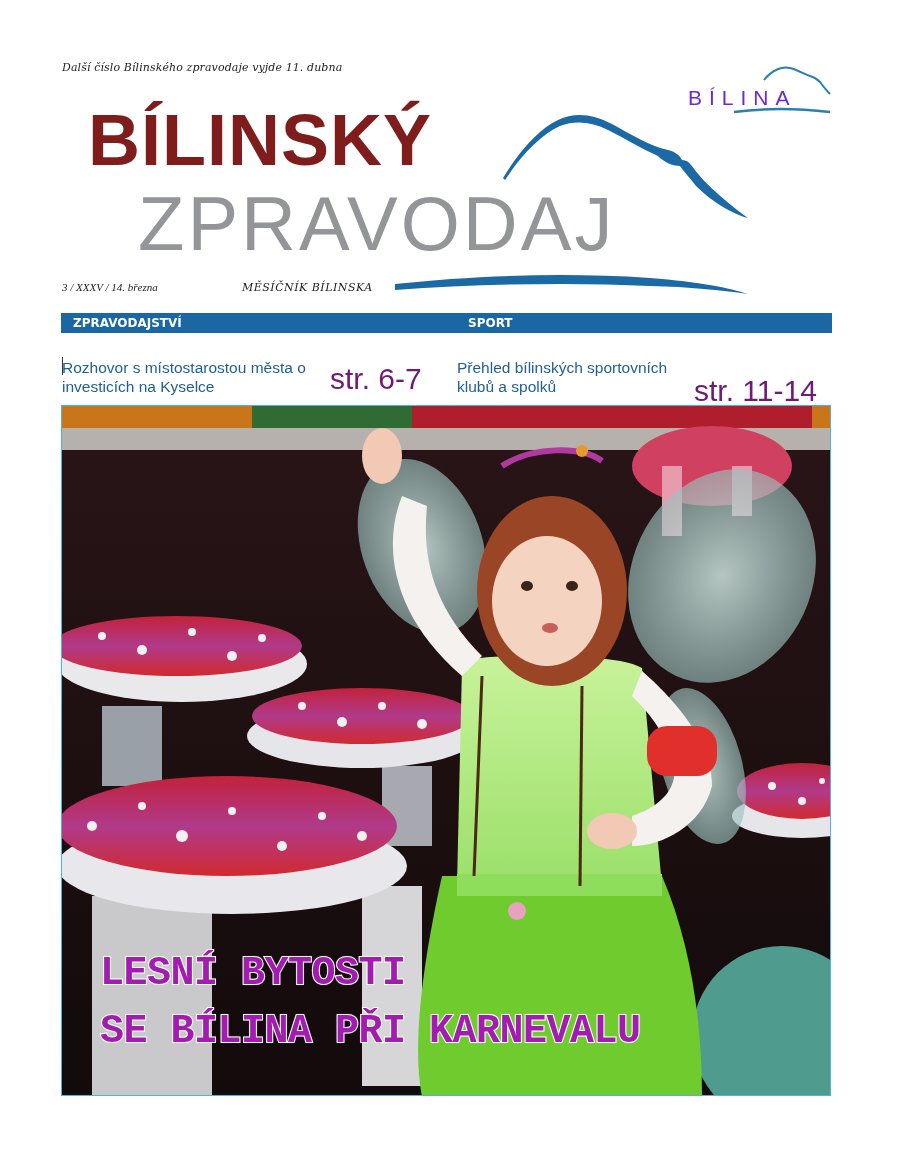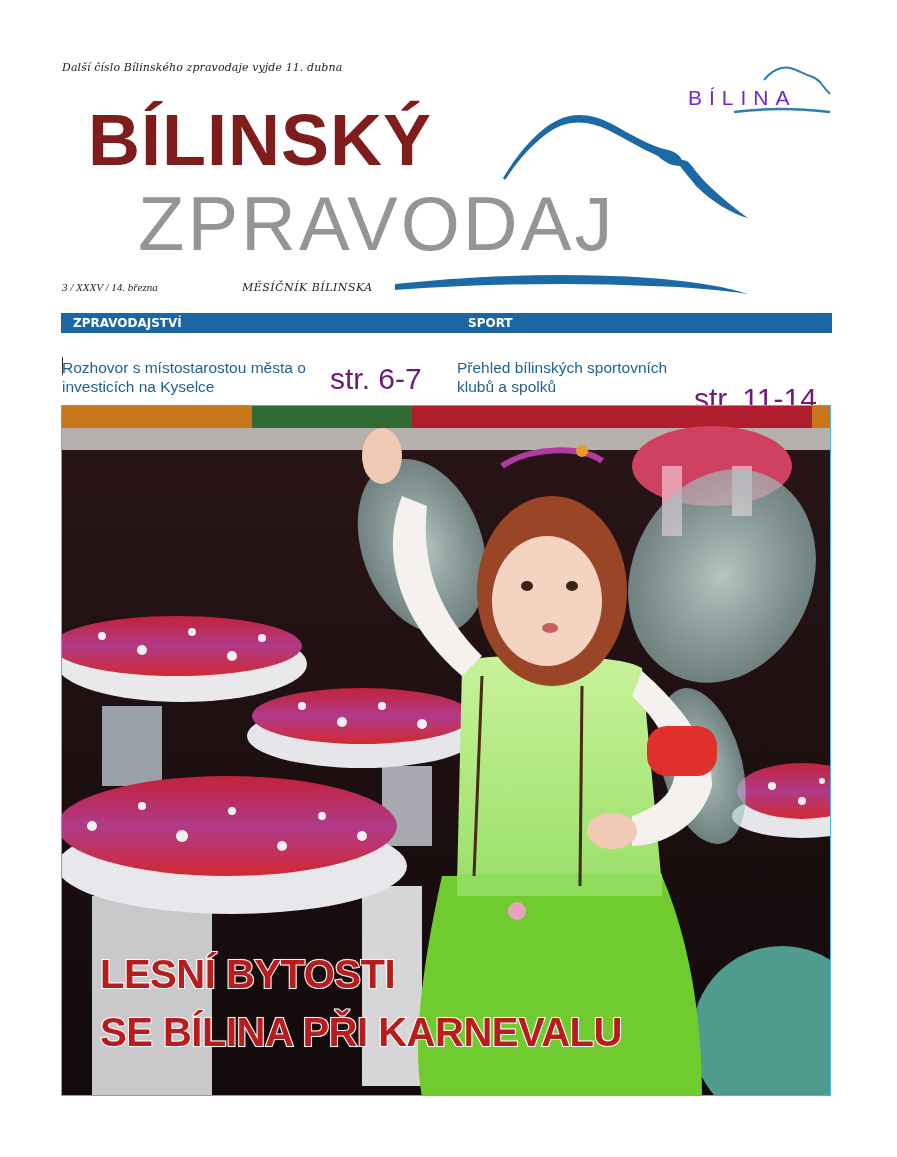--- a/index.html
+++ b/index.html
@@ -12,23 +12,23 @@
   .issue{left:62px;top:281px;font-family:Liberation Serif, serif;font-style:italic;font-size:11px;color:#222;}
   .monthly{left:242px;top:281px;font-family:"DejaVu Serif","Liberation Serif",serif;font-style:italic;font-size:11px;color:#222;letter-spacing:0.5px;}
   .bar{height:20px;background:#1a67a3;color:#fff;font-weight:700;font-size:12px;line-height:20px;padding-left:12px;box-sizing:border-box;}
   .bar1{left:61px;top:313px;width:452px;}
   .bar2{left:456px;top:313px;width:376px;}
   .teaser{font-family:"Liberation Sans",sans-serif;font-size:15.5px;line-height:19px;color:#1e5f94;font-weight:500;}
   .teaser1{left:62px;top:358px;width:270px;}
   .teaser2{left:457px;top:358px;width:230px;}
   .page{font-family:"Liberation Sans",sans-serif;font-size:30px;color:#701a75;line-height:34px;}
   .page1{left:330px;top:362px;}
-  .page2{left:694px;top:382px;}
+  .page2{left:694px;top:374px;}
   .photo{left:61px;top:405px;width:770px;height:691px;border:1px solid #47b8d6;box-sizing:border-box;overflow:hidden;background:#1c0f10;}
-  .headline{left:100px;font-family:Liberation Sans, sans-serif;font-weight:700;font-size:40px;line-height:48px;color:#b91c1c;letter-spacing:-0.5px;
+  .headline{left:100px;font-family:Liberation Mono, monospace;font-weight:700;font-size:40px;line-height:48px;color:#a21caf;letter-spacing:-0.5px;
     -webkit-text-stroke:2px #fff;paint-order:stroke fill;text-shadow:0 0 2px #fff;}
   .hl1{top:950px;}
   .hl2{top:1008px;}
   .cursor{left:62px;top:357px;width:1px;height:18px;background:#333;}
 </style>
 </head>
 <body>
 
 <div class="abs kicker">Další číslo Bílinského zpravodaje vyjde 11. dubna</div>
 

